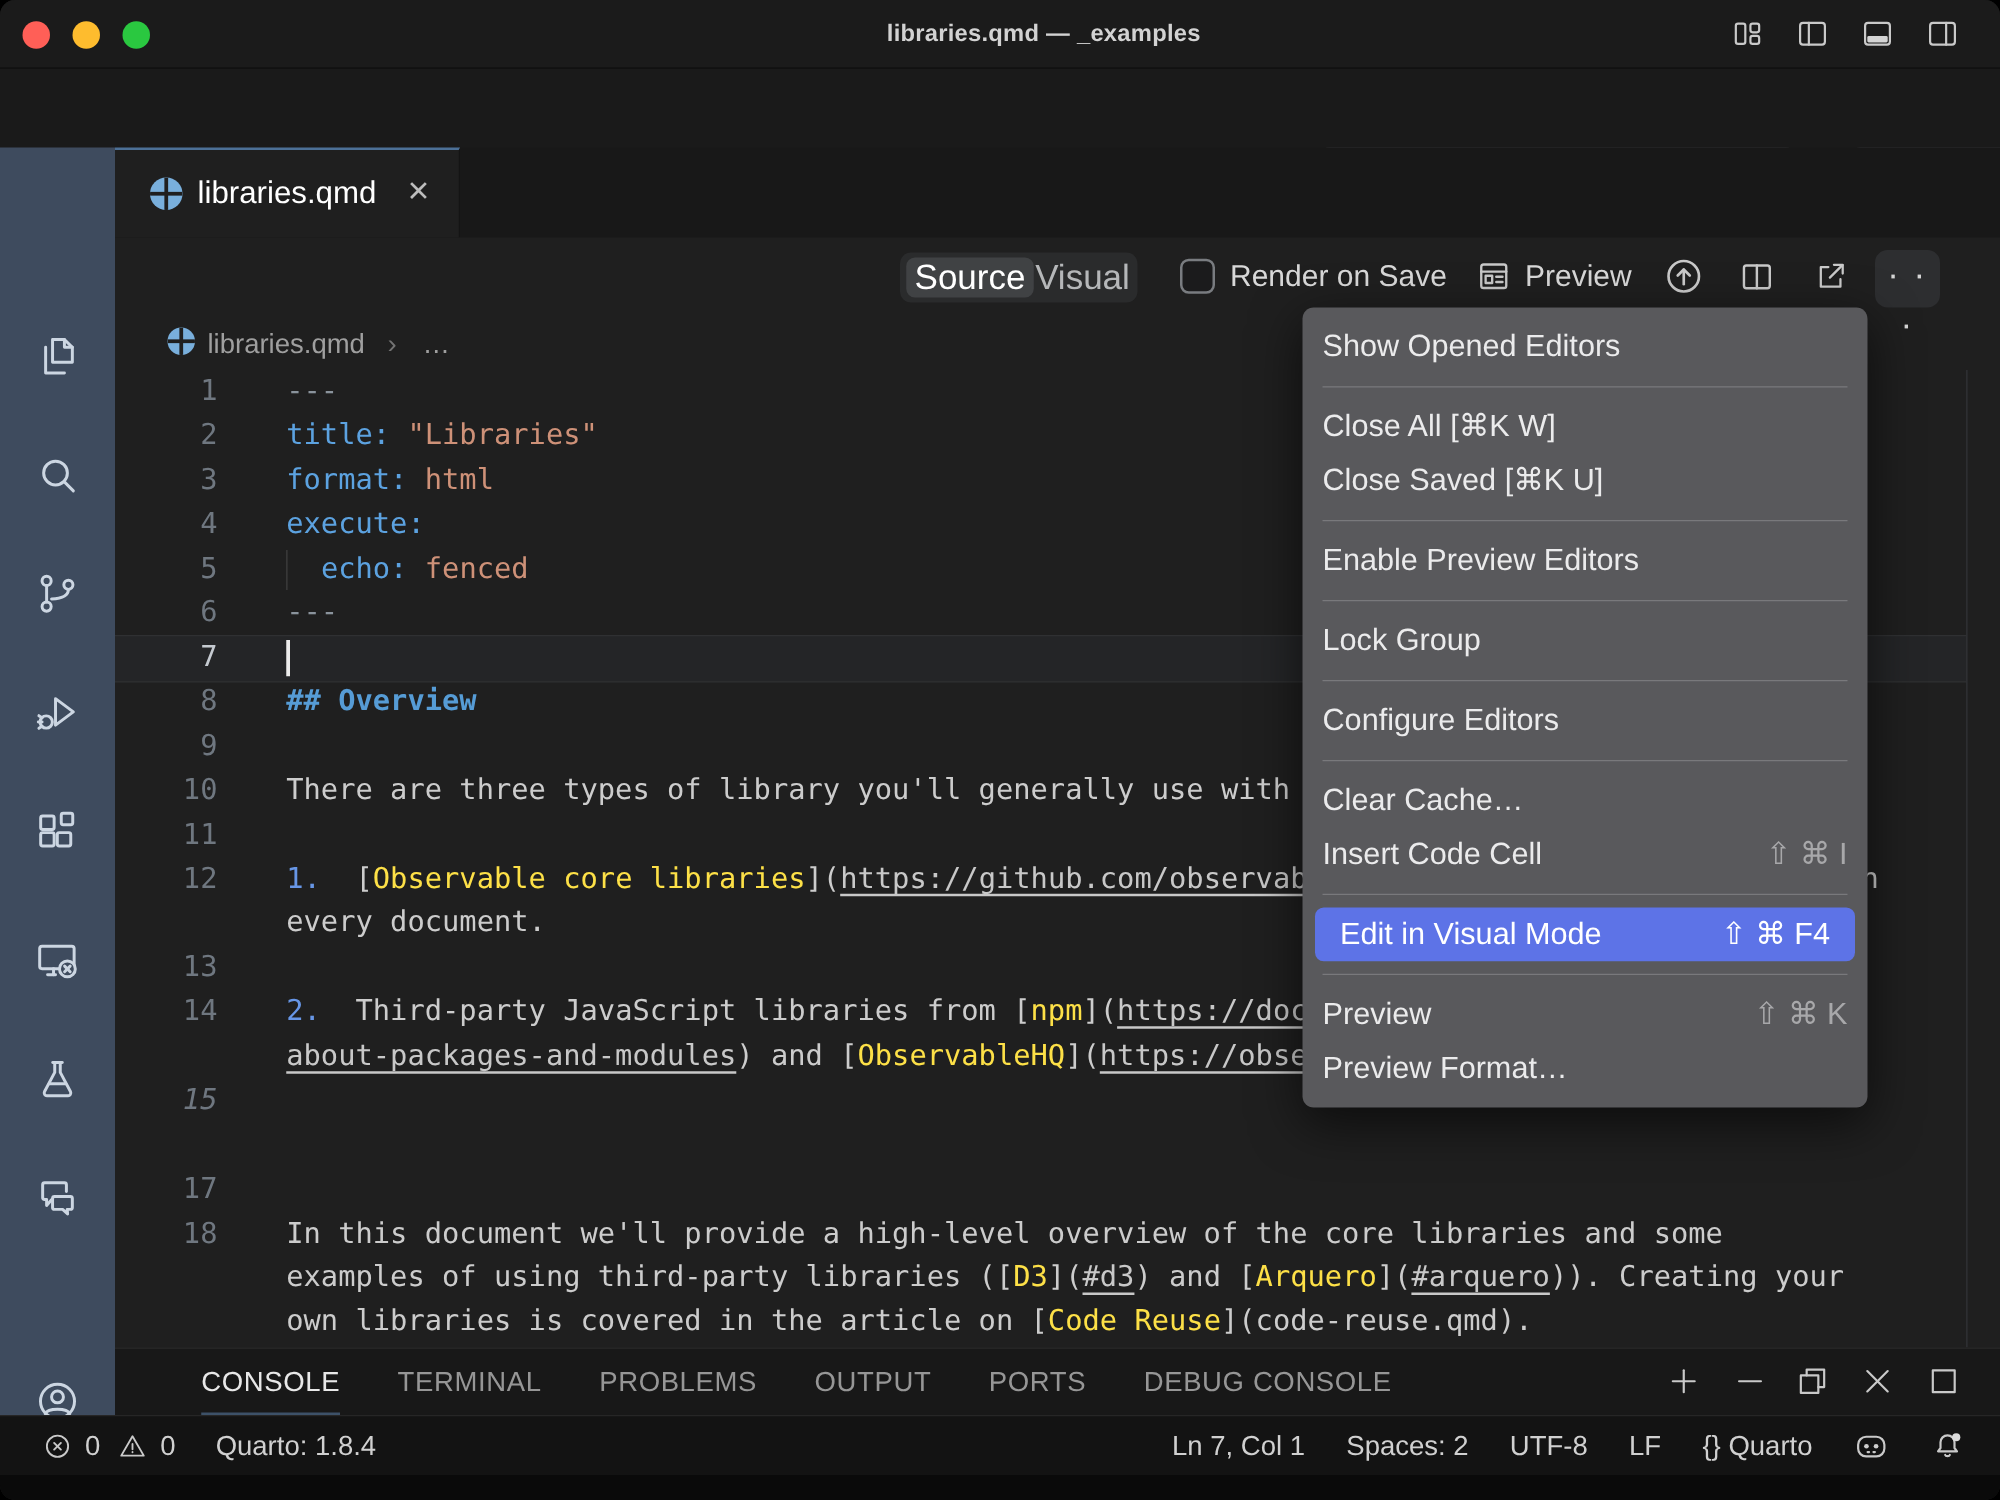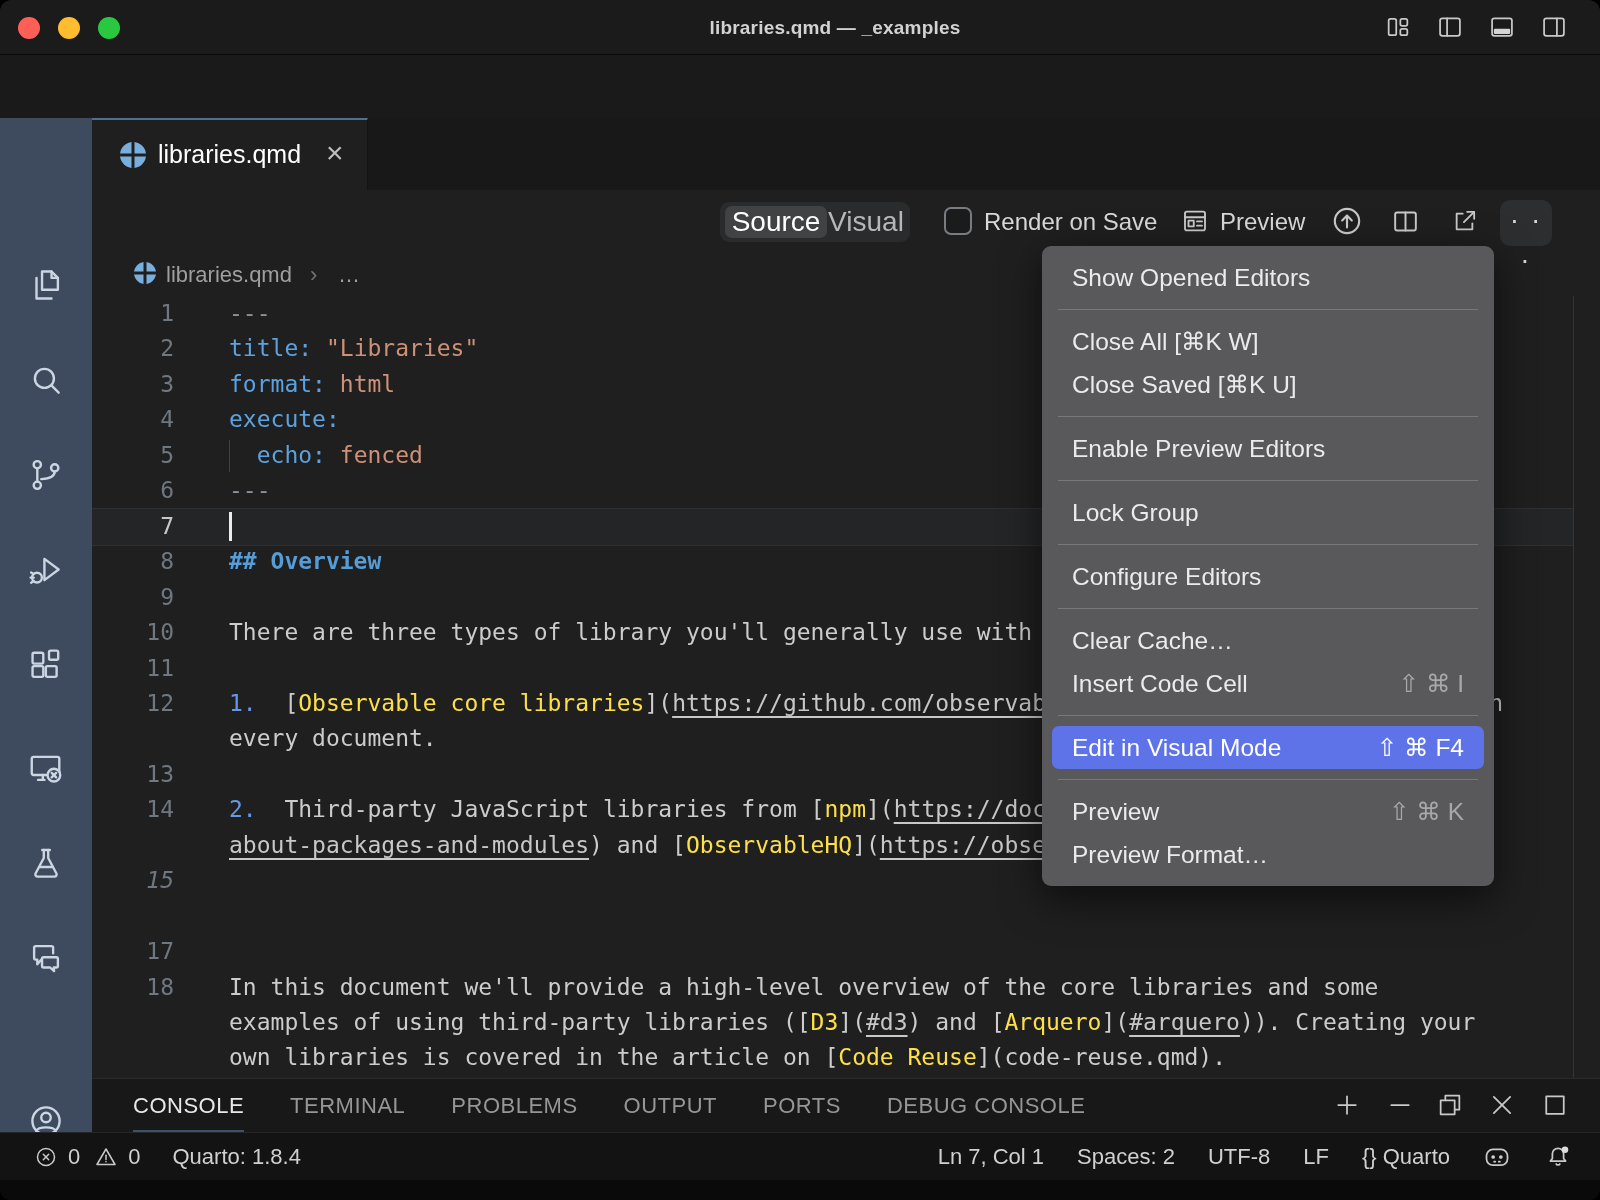--- a/index.html
+++ b/index.html
@@ -67,31 +67,31 @@
   .iguide{position:absolute;left:137px;top:2px;height:32px;width:1px;background:#404040;}
   .caret{position:absolute;left:137px;top:3px;width:2.5px;height:29px;background:#ececec;}
   .tk-d{color:#8a939c;} .tk-k{color:#5ca2e0;} .tk-v{color:#ce9178;}
   .tk-h{color:#569cd6;font-weight:bold;} .tk-t{color:#cccccc;} .tk-n{color:#6796e6;}
   .tk-l{color:#fde047;} .tk-u{color:#c8c8c8;text-decoration:underline;text-underline-offset:5px;text-decoration-thickness:1.5px;}
   .editor-seam{position:absolute;left:1573px;top:296px;width:1px;height:782px;background:#333538;}
 
   
   .ctx{position:absolute;left:1042px;top:246px;width:452px;background:#59595c;border-radius:9px;padding:10px 0;
     box-shadow:0 12px 40px rgba(0,0,0,.6);z-index:50;font-size:24.5px;color:#ebebec;box-sizing:border-box;}
-  .ctx .mi{height:43px;line-height:43px;padding:0 30px;display:flex;justify-content:space-between;white-space:nowrap;}
+  .ctx .mi{height:43px;line-height:43px;padding:0 16px;display:flex;justify-content:space-between;white-space:nowrap;}
   .ctx .mi .sc{color:#a8a8aa;}
   .ctx .mi.active{margin:0 10px;padding:0 20px;background:#5d73e7;border-radius:7px;color:#fff;}
   .ctx .mi.active .sc{color:#fff;}
   .ctx .sep{height:1px;background:#79797c;margin:10px 16px;}
 
   
   .panelbar{position:absolute;left:92px;top:1078px;width:1508px;height:54px;background:#181818;border-top:1px solid #2a2a2a;box-sizing:border-box;}
   #panel-tabs{position:absolute;left:41px;top:0;height:53px;display:flex;gap:46px;}
   .ptab{height:51px;line-height:53px;font-size:22px;letter-spacing:.5px;color:#969696;border-bottom:2px solid transparent;}
-  .ptab.active{color:#e8e8e8;border-bottom:2px solid #3d5168;}
+  .ptab.active{color:#e8e8e8;border-bottom:2px solid #3d5168;margin-left:28px;}
   .pic{position:absolute;top:1091px;width:28px;height:28px;}
 
   
   .statusbar{position:absolute;left:0;top:1132px;width:100%;height:48px;background:#131313;border-top:1px solid #262626;box-sizing:border-box;}
   .st-left{position:absolute;left:34px;top:0;height:47px;display:flex;align-items:center;gap:10px;color:#d0d0d0;font-size:22px;}
   .st-right{position:absolute;right:28px;top:0;height:47px;display:flex;align-items:center;gap:33px;color:#d0d0d0;font-size:22px;}
   .bottomstrip{position:absolute;left:0;top:1180px;width:100%;height:20px;background:#0a0a0a;}
 
   svg.ic{stroke:#c9c9c9;fill:none;stroke-width:1.5;stroke-linecap:round;stroke-linejoin:round;}
   svg.aic{stroke:#ccd6e2;fill:none;stroke-width:1.5;stroke-linecap:round;stroke-linejoin:round;}

